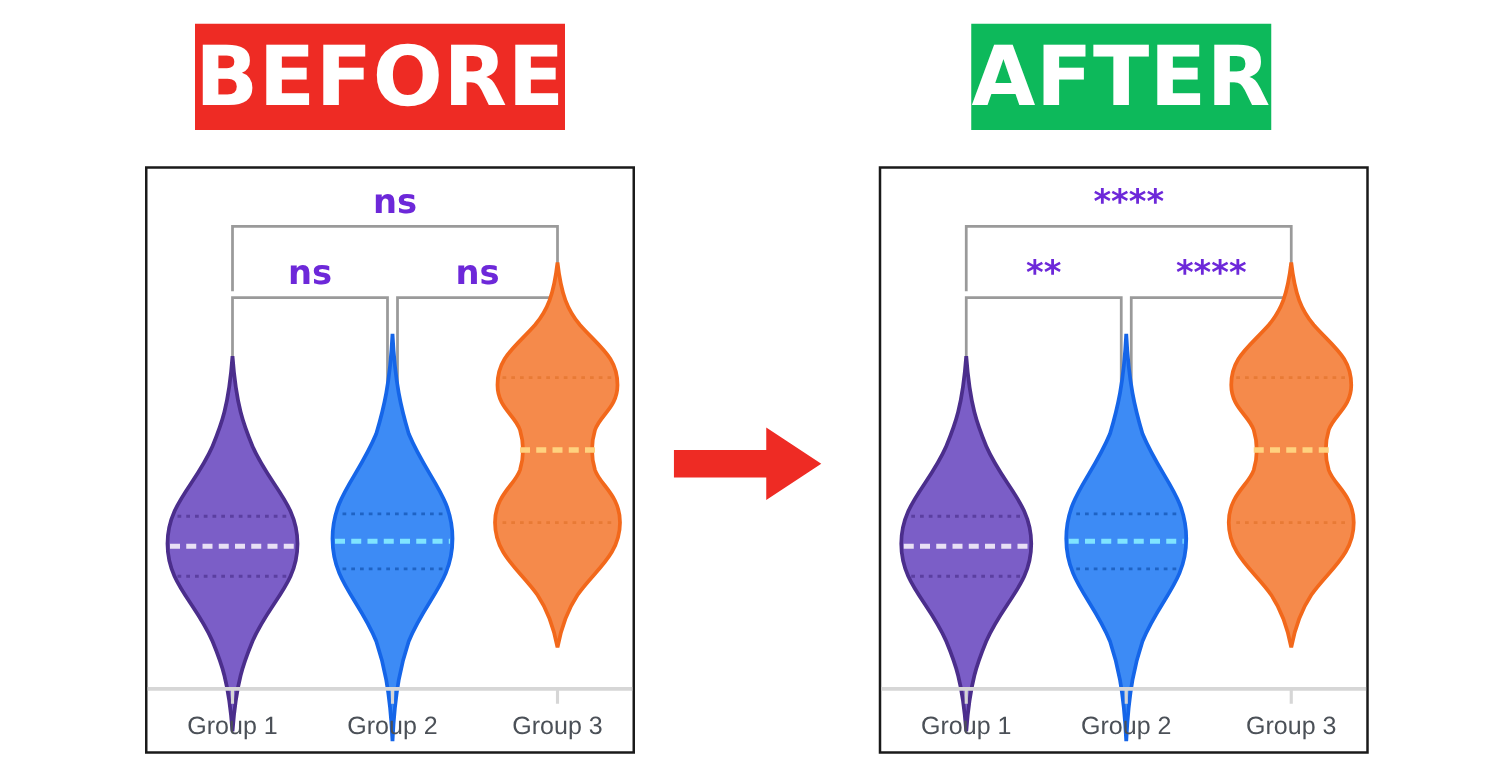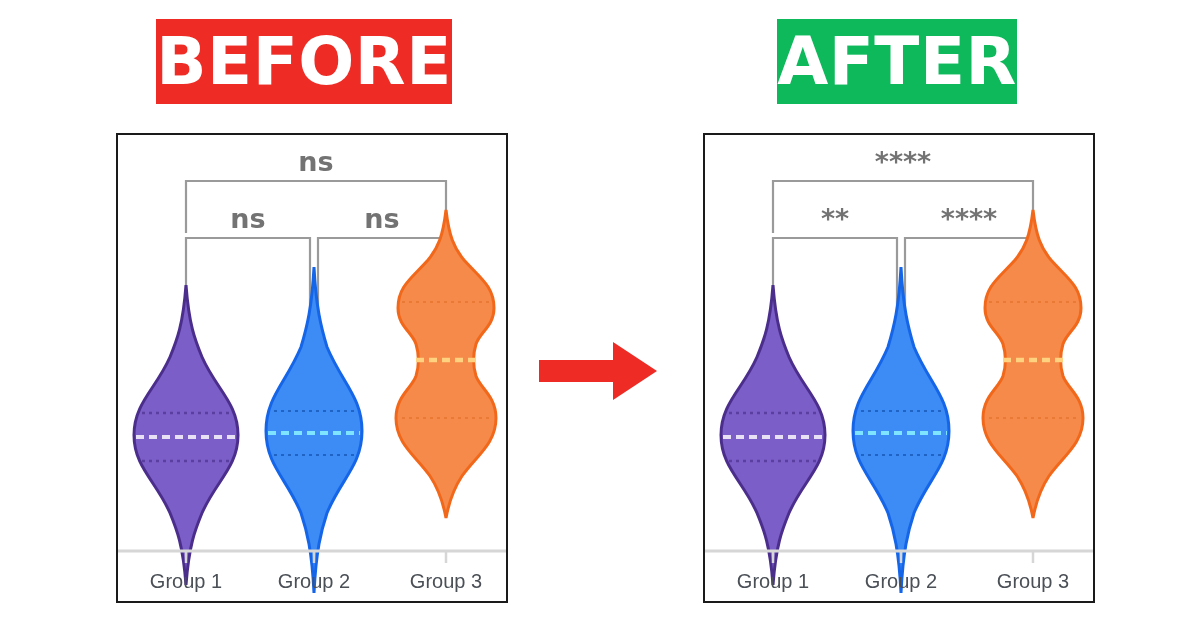--- a/index.html
+++ b/index.html
@@ -25,21 +25,21 @@
     background:#ffffff;border:2px solid #1a1a1a;box-sizing:border-box;
   }
   .panel-before{left:116px;}
   .panel-after{left:703px;}
 
   .plotarea{position:absolute;left:0;top:0;width:100%;height:100%;}
   .plotarea svg{display:block;width:100%;height:100%;}
 
   
   .sig{
-    position:absolute;color:#737373;font-weight:700;
+    position:absolute;color:#6d28d9;font-weight:700;
     font-family:"DejaVu Sans", sans-serif;
     text-align:left;line-height:1;white-space:nowrap;
     transform:translateX(-50%);
   }
   .sig-ns{font-size:27px;}
   .sig-star{font-size:27px;letter-spacing:0px;}
 
   
   .ticklabel{
     position:absolute;color:#4b5057;font-size:20px;

